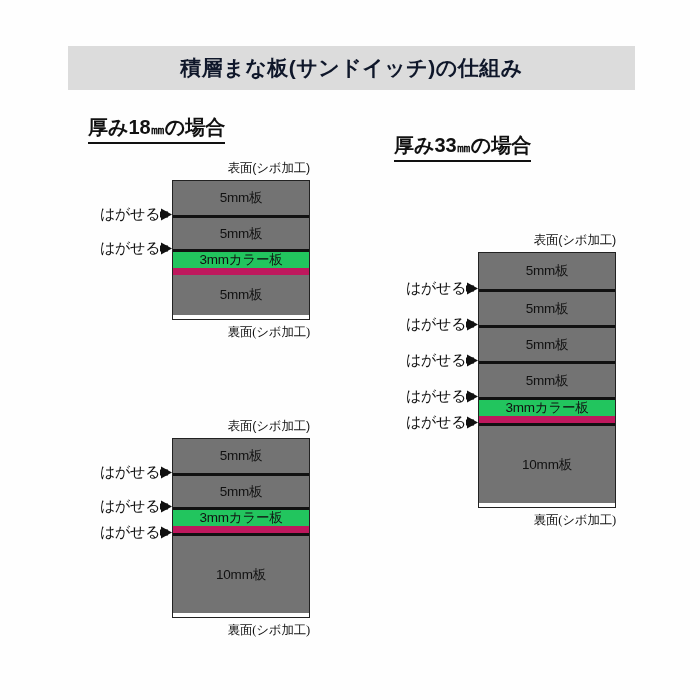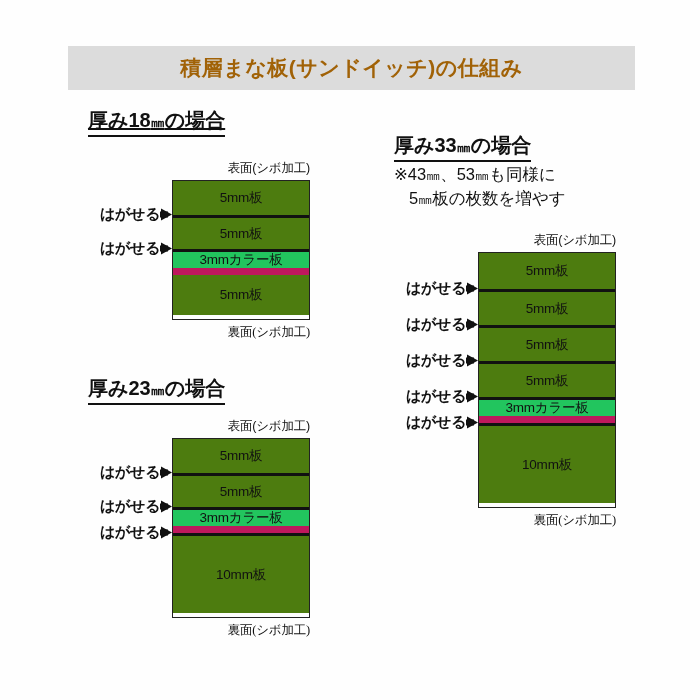--- a/index.html
+++ b/index.html
@@ -31,21 +31,21 @@
     height: 44px;
     background: #dcdcdc;
     display: flex;
     align-items: center;
     justify-content: center;
   }
   .title-text {
     font-size: 21px;
     font-weight: bold;
     letter-spacing: 0.5px;
-    color: #a16207;
+    color: #0f172a;
     white-space: nowrap;
   }
 
   
   .section-heading {
     position: absolute;
     font-size: 20px;
     font-weight: bold;
     color: #111;
     border-bottom: 2px solid #111;
@@ -85,21 +85,21 @@
     border: 1.6px solid #222;
     box-sizing: border-box;
     background: #fff;
   }
   .layer {
     position: relative;
     display: flex;
     align-items: center;
     justify-content: center;
     box-sizing: border-box;
-    background: #4d7c0f;
+    background: #737373;
     font-size: 13.5px;
     color: #111;
     white-space: nowrap;
     letter-spacing: -0.2px;
   }
   .layer.color-board {
     background: #22c55e;
     border-top: 1px solid #555;
     border-bottom: 7px solid #be185d;
   }
@@ -110,21 +110,21 @@
   
   .peel {
     position: absolute;
     display: flex;
     align-items: center;
     white-space: nowrap;
     transform: translateY(-50%);
   }
   .peel-text {
     font-size: 15px;
-    font-weight: bold;
+    font-weight: normal;
     color: #111;
     letter-spacing: -0.3px;
   }
   .peel-arrow {
     width: 0;
     height: 0;
     border-top: 6px solid transparent;
     border-bottom: 6px solid transparent;
     border-left: 11px solid #111;
     margin-left: 1px;
@@ -142,42 +142,41 @@
 </style>
 </head>
 <body>
 
 <div id="page">
 
   <div class="title-banner">
     <div class="title-text">積層まな板(サンドイッチ)の仕組み</div>
   </div>
 
-  <div class="section-heading" id="heading-18" style="left:88px; top:107px;text-decoration:underline;">厚み18<span class="mm-small">㎜</span>の場合</div>
+  <div class="section-heading" id="heading-18" style="left:88px; top:114px;">厚み18<span class="mm-small">㎜</span>の場合</div>
 
   <div class="stack-wrap" id="wrap-18" style="left:172px; top:160px; width:138px;">
     <div class="face-label top">表面(シボ加工)</div>
     <div class="stack" id="stack-18" style="height:140px;">
         <div class="layer" style="height: 34px;">
           <span>5mm板</span>
         </div>
         <div class="layer thin-rule" style="height: 34px;">
           <span>5mm板</span>
         </div>
         <div class="layer color-board thin-rule" style="height: 26px;">
           <span>3mmカラー板</span>
         </div>
         <div class="layer" style="height: 40px;">
           <span>5mm板</span>
         </div>
       </div>
     <div class="face-label bottom">裏面(シボ加工)</div>
   </div>
 
-  <div class="section-heading" id="heading-23" style="left:88px; top:375px;">厚み23<span class="mm-small">㎜</span>の場合</div>
 
   <div class="stack-wrap" id="wrap-23" style="left:172px; top:418px; width:138px;">
     <div class="face-label top">表面(シボ加工)</div>
     <div class="stack" id="stack-23" style="height:180px;">
         <div class="layer" style="height: 34px;">
           <span>5mm板</span>
         </div>
         <div class="layer thin-rule" style="height: 34px;">
           <span>5mm板</span>
         </div>
@@ -186,24 +185,20 @@
         </div>
         <div class="layer thin-rule" style="height: 80px;">
           <span>10mm板</span>
         </div>
       </div>
     <div class="face-label bottom">裏面(シボ加工)</div>
   </div>
 
   <div class="section-heading" id="heading-33" style="left:394px; top:132px;">厚み33<span class="mm-small">㎜</span>の場合</div>
 
-  <div class="note" id="note-block" style="left:394px; top:163px;">
-    <span class="line1">※43<span class="mm-small">㎜</span>、53<span class="mm-small">㎜</span>も同様に</span>
-    <span class="line2">5<span class="mm-small">㎜</span>板の枚数を増やす</span>
-  </div>
 
   <div class="stack-wrap" id="wrap-33" style="left:478px; top:232px; width:138px;">
     <div class="face-label top">表面(シボ加工)</div>
     <div class="stack" id="stack-33" style="height:256px;">
         <div class="layer" style="height: 36px;">
           <span>5mm板</span>
         </div>
         <div class="layer thin-rule" style="height: 36px;">
           <span>5mm板</span>
         </div>

